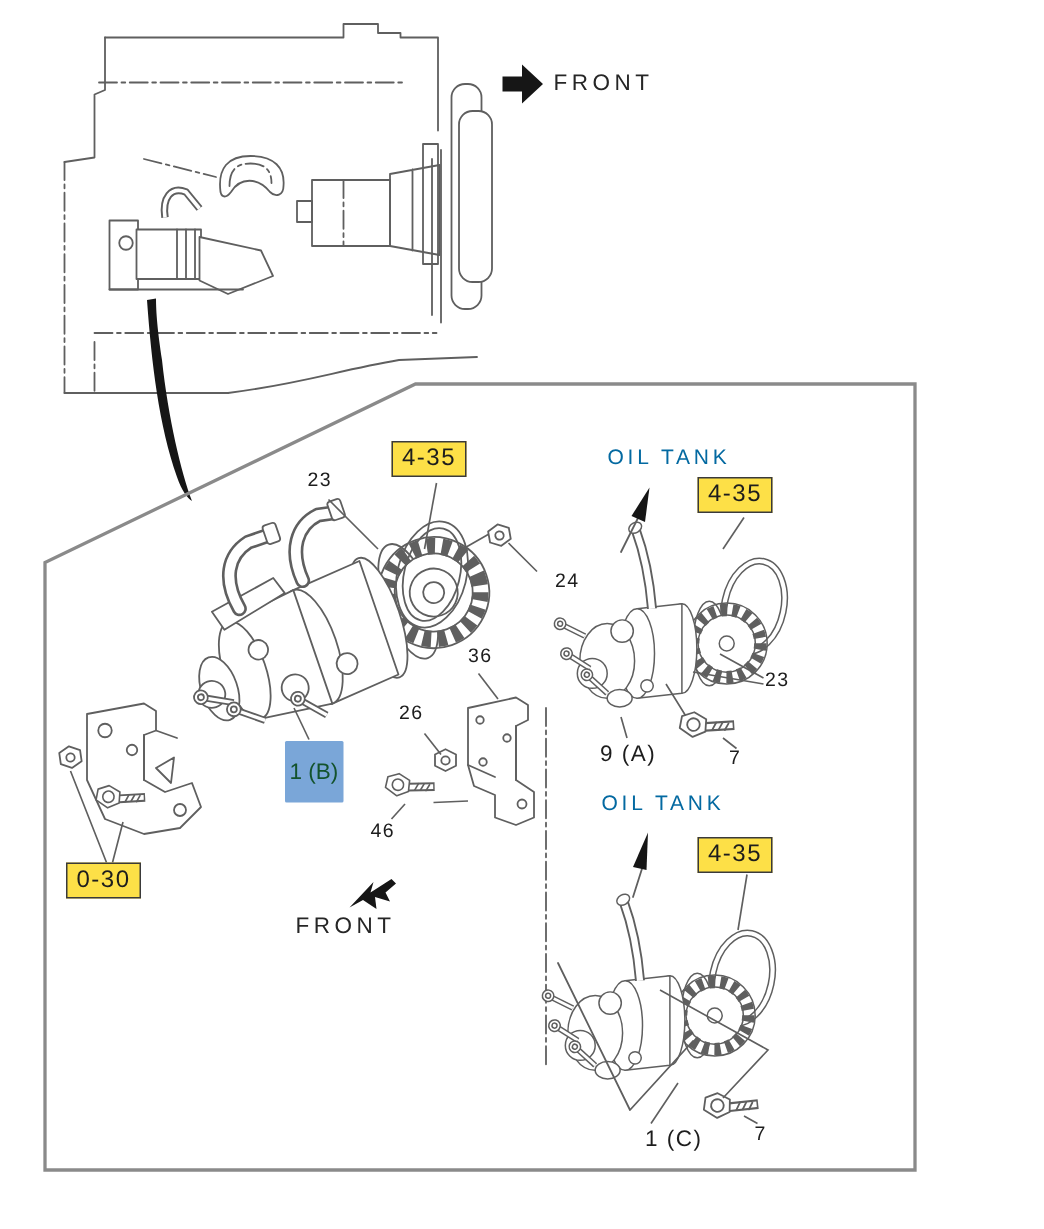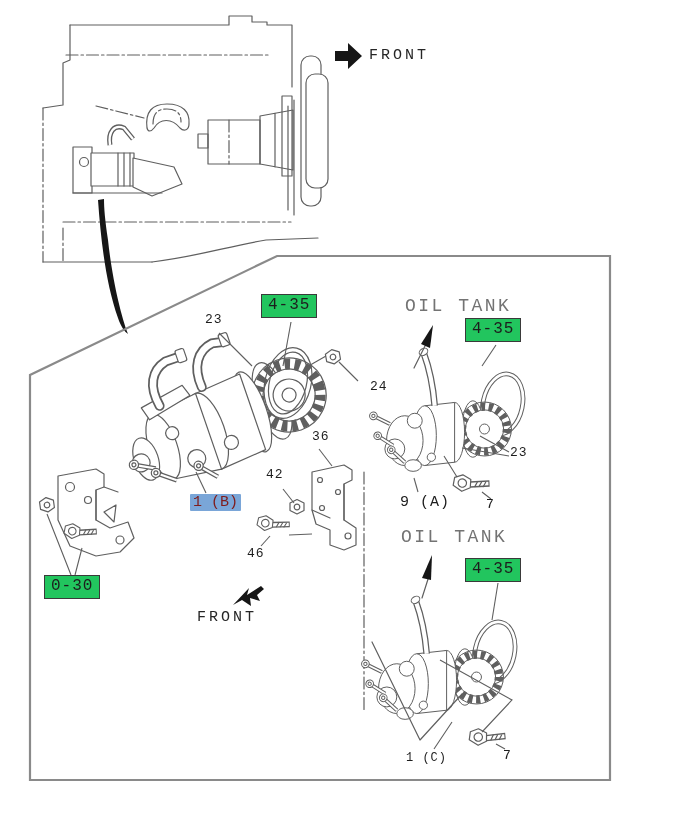--- a/index.html
+++ b/index.html
@@ -1,32 +1,32 @@
 <!DOCTYPE html>
 <html><head>
 <meta charset="utf-8">
 <style>
   html,body{margin:0;padding:0;background:#fff;}
   .stage{position:relative;width:696px;height:819px;background:#fff;overflow:hidden;
-         font-family:Liberation Mono, monospace;}
+         font-family:Liberation Sans, sans-serif;}
   svg{position:absolute;left:0;top:0;}
   .ln{stroke:#5f5f5f;stroke-width:1.2;fill:none;stroke-linecap:round;stroke-linejoin:round;}
   .fw{stroke:#5f5f5f;stroke-width:1.2;fill:#fff;stroke-linejoin:round;}
   .dd{stroke-dasharray:12 3 2.5 3;}
   .teeth{fill:none;stroke:#5f5f5f;}
   .blk{fill:#161616;stroke:none;}
   .lead{stroke:#5f5f5f;stroke-width:1.1;fill:none;}
   .frame{stroke:#8a8a8a;stroke-width:2.2;fill:none;}
   .lbl{position:absolute;color:#1d1d1d;white-space:nowrap;}
   .co{font-size:13px;letter-spacing:1px;}
   .dir{font-size:15px;letter-spacing:3px;color:#262626;}
-  .ann{font-size:18px;letter-spacing:2.5px;color:#737373;}
-  .refbox{border:1.6px solid #3a3a3a;background:#22c55e;font-size:16px;
+  .ann{font-size:14px;letter-spacing:2.5px;color:#0369a1;}
+  .refbox{border:1.6px solid #3a3a3a;background:#fde047;font-size:16px;
           padding:0px 6px 1px 6px;letter-spacing:1px;line-height:21px;}
-  .hl{background:#7aa6d8;color:#7f1d1d;font-size:15px;padding:0 3px;border-radius:1px;}
+  .hl{background:#7aa6d8;color:#14532d;font-size:15px;padding:12px 3px;border-radius:1px;}
 </style>
 </head>
 <body>
 
 <div class="stage">
 
 <svg width="696" height="819" viewBox="0 0 696 819">
   <defs>
     <g id="stud">
       <path d="M0,0 L-18,-6" stroke="#5f5f5f" stroke-width="4.6" fill="none"></path>
@@ -229,29 +229,29 @@
 
 <div class="lbl co" style="left:205px;top:312px;">23</div>
 <div class="lbl refbox" style="left:261px;top:294px;">4-35</div>
 <div class="lbl co" style="left:370px;top:379px;">24</div>
 
 <div class="lbl ann" style="left:405px;top:296px;">OIL TANK</div>
 <div class="lbl refbox" style="left:465px;top:318px;">4-35</div>
 <div class="lbl co" style="left:510px;top:445px;">23</div>
 
 <div class="lbl co" style="left:312px;top:429px;">36</div>
-<div class="lbl co" style="left:266px;top:467px;">42</div>
+<div class="lbl co" style="left:266px;top:467px;">26</div>
 <div class="lbl co" style="left:247px;top:546px;">46</div>
 
 <div class="lbl hl" style="left:190px;top:494px;">1 (B)</div>
 <div class="lbl co" style="left:400px;top:494px;font-size:15px;">9 (A)</div>
 <div class="lbl co" style="left:486px;top:497px;">7</div>
 
 <div class="lbl ann" style="left:401px;top:527px;">OIL TANK</div>
 <div class="lbl refbox" style="left:465px;top:558px;">4-35</div>
 
 <div class="lbl refbox" style="left:44px;top:575px;">0-30</div>
 <div class="lbl dir" style="left:197px;top:609px;">FRONT</div>
 
-<div class="lbl co" style="left:406px;top:751px;font-size:12px;">1 (C)</div>
+<div class="lbl co" style="left:430px;top:751px;font-size:15px;">1 (C)</div>
 <div class="lbl co" style="left:503px;top:748px;">7</div>
 
 </div>
 
 </body></html>

